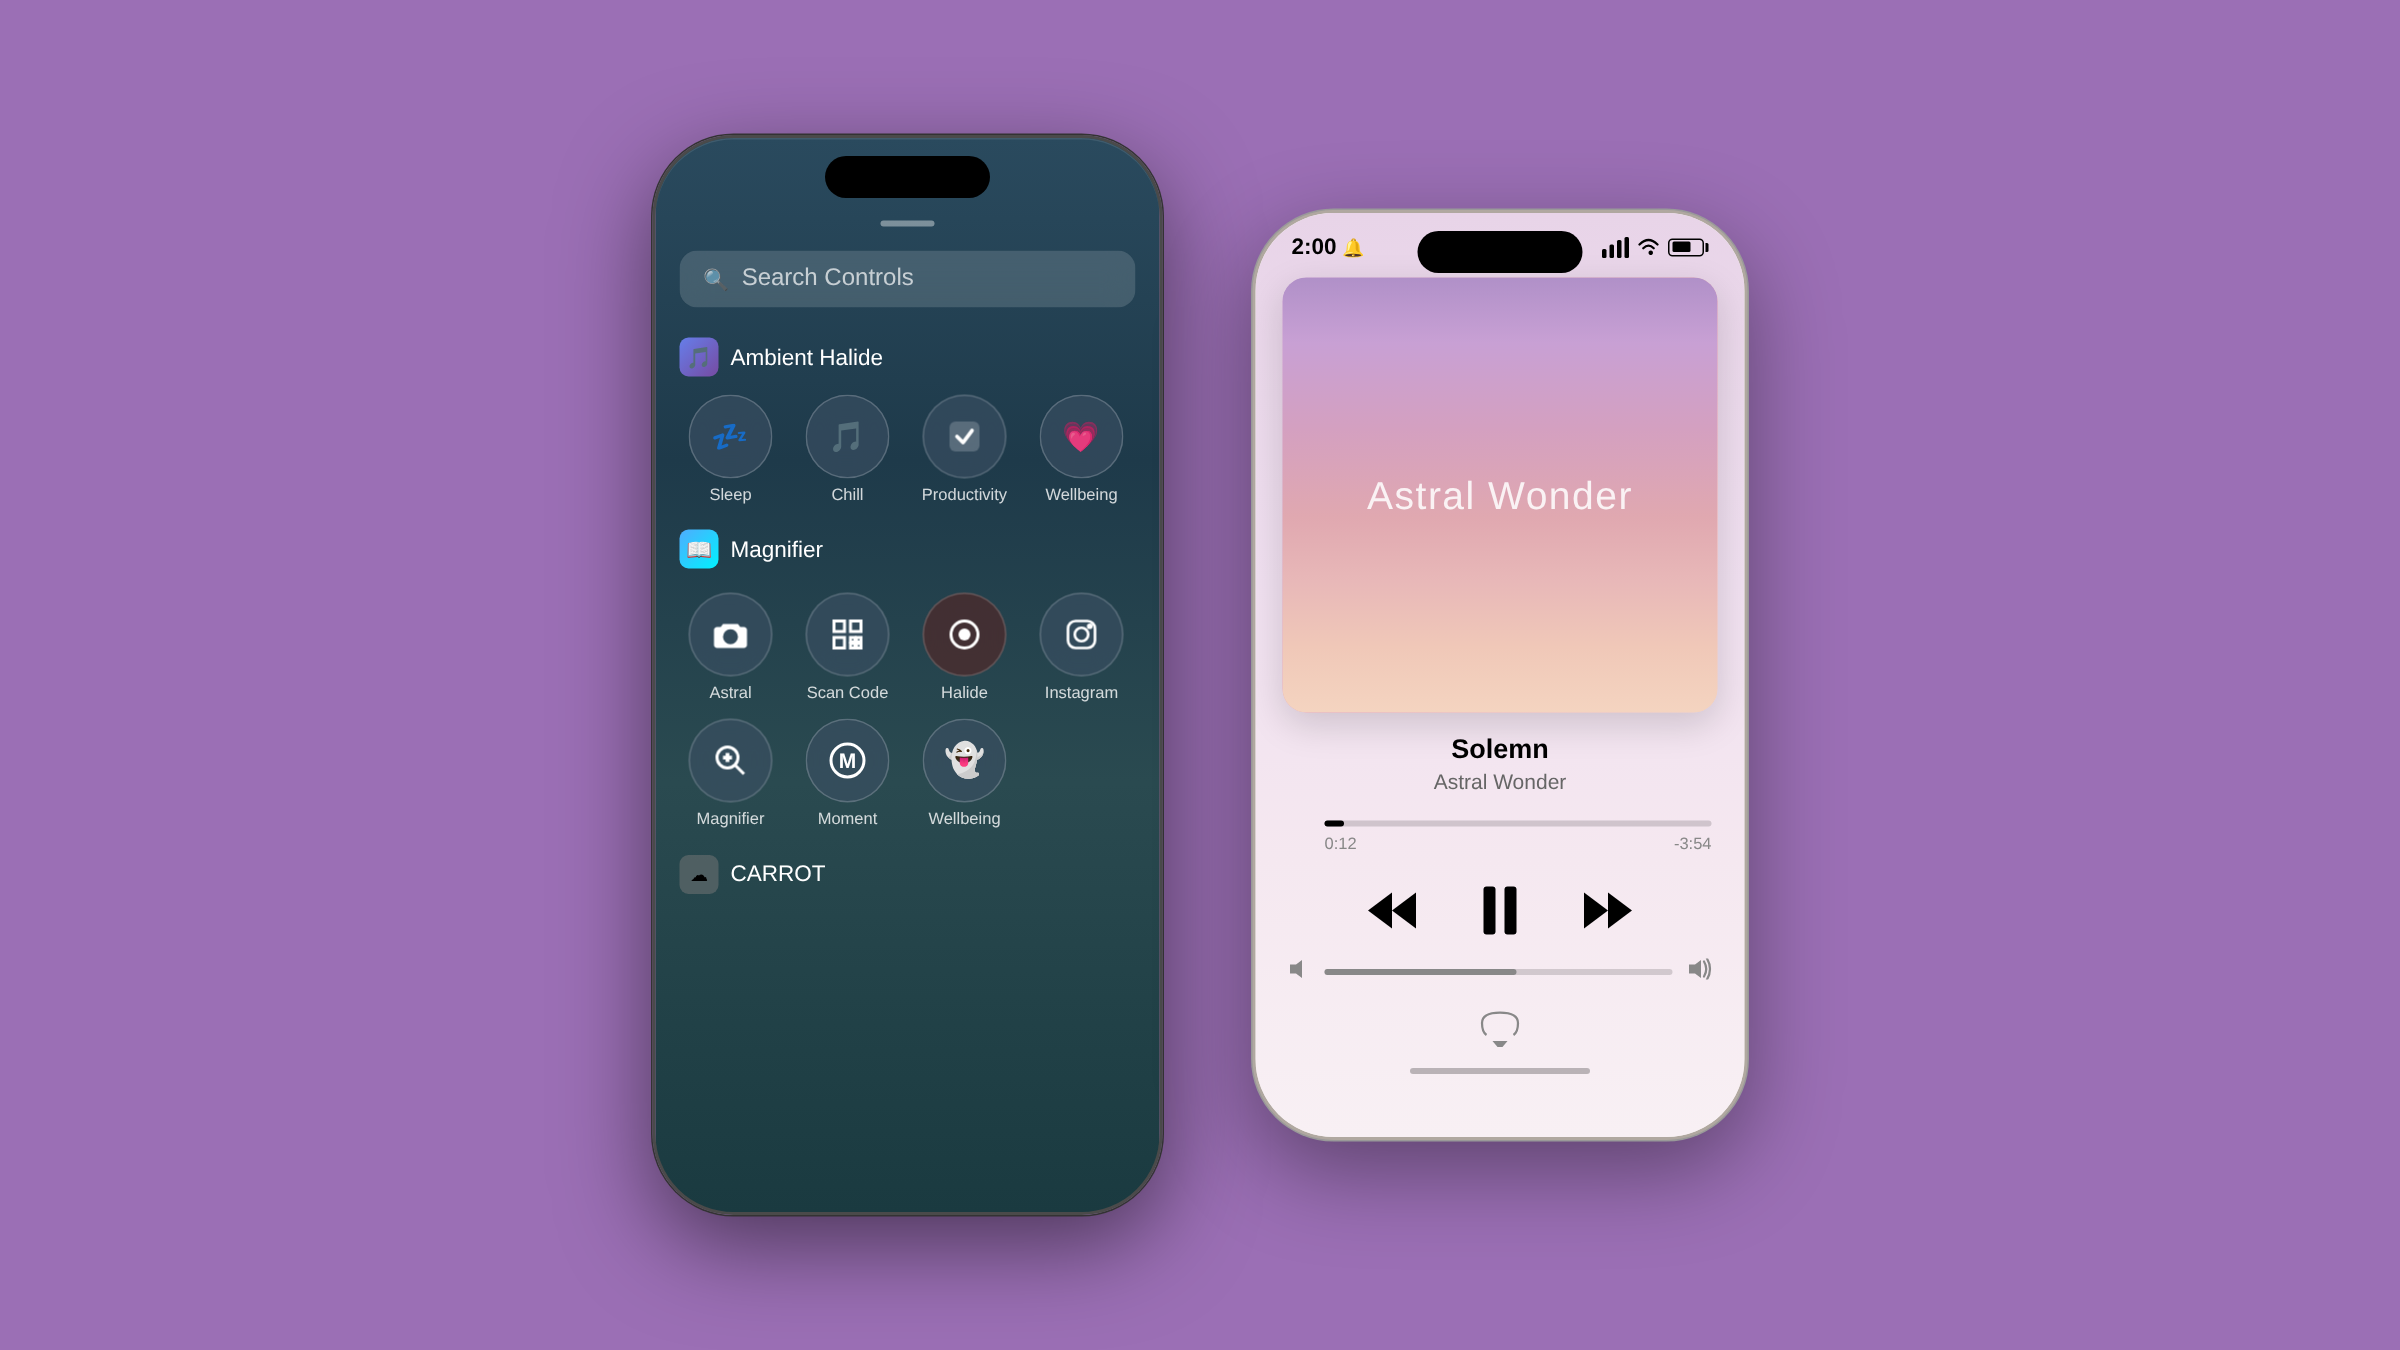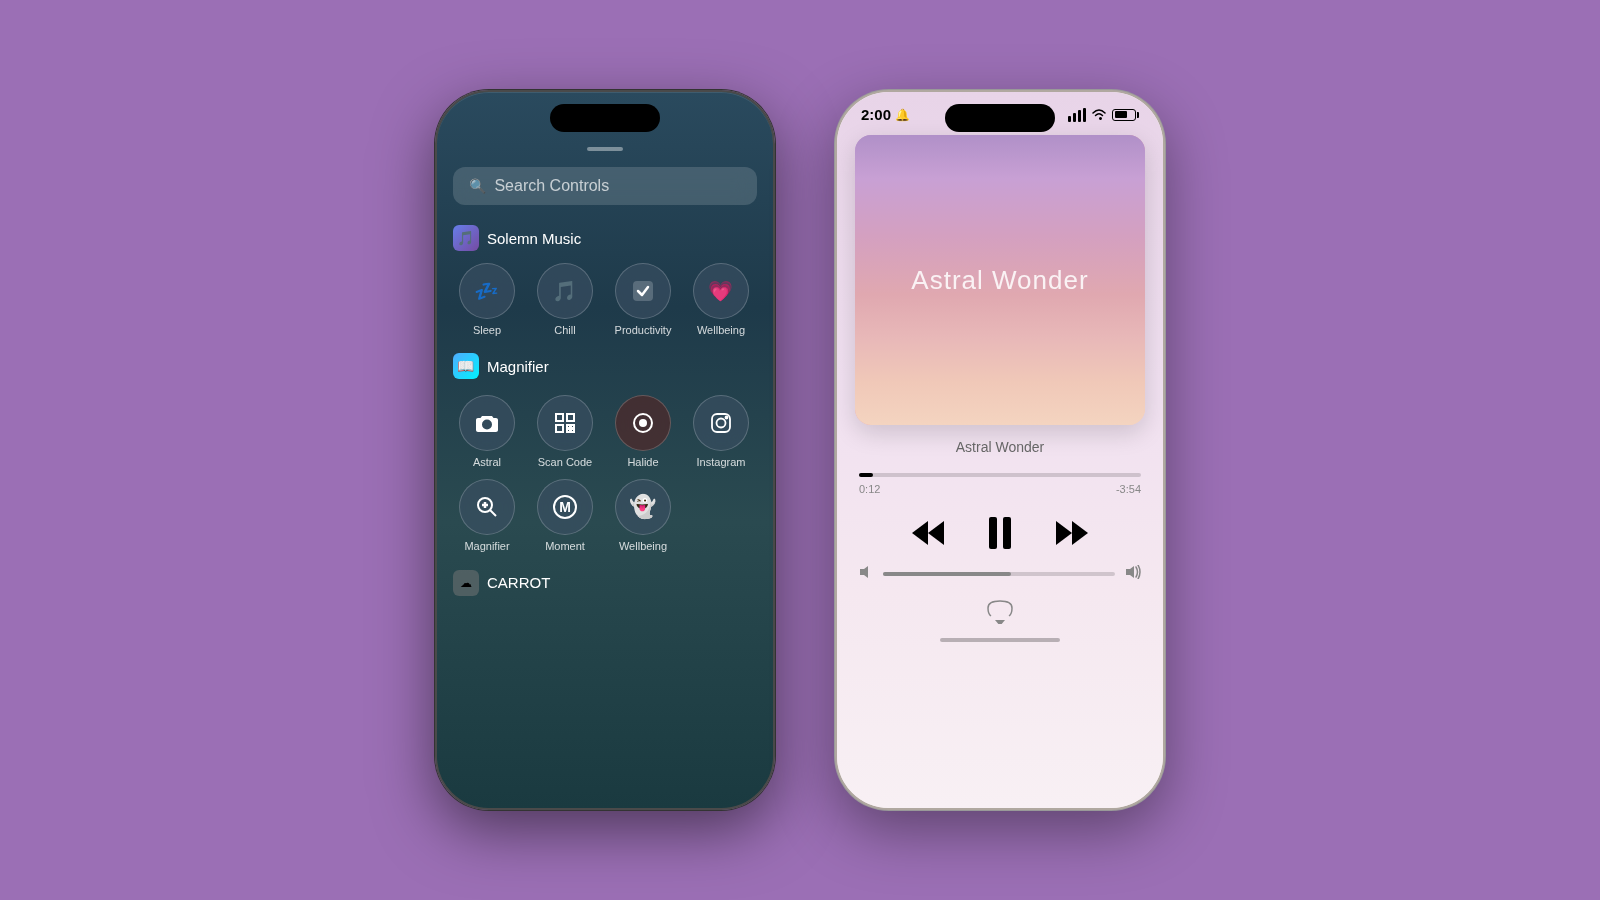--- a/index.html
+++ b/index.html
@@ -31,21 +31,21 @@
     .phone-1 {
       width: 340px;
       height: 720px;
       background: linear-gradient(180deg, #2a4a5e 0%, #1e3a4a 30%, #2a4a50 60%, #1a3a40 100%);
       border: 2px solid #4a4a4a;
       box-shadow: 0 0 0 1px #333, 0 20px 60px rgba(0,0,0,0.5), inset 0 1px 0 rgba(255,255,255,0.1);
     }
 
     .phone-2 {
       width: 330px;
-      height: 720px;
+      height: 620px;
       background: #f0ece8;
       border: 2px solid #b0a8a0;
       box-shadow: 0 0 0 1px #999, 0 20px 60px rgba(0,0,0,0.4), inset 0 1px 0 rgba(255,255,255,0.3);
     }
 
     
     .dynamic-island {
       position: absolute;
       top: 12px;
       left: 50%;
@@ -275,20 +275,21 @@
       margin-bottom: 3px;
     }
 
     .song-artist {
       font-size: 14px;
       color: #666;
     }
 
     .progress-section {
       padding: 8px 22px 4px;
+      margin-left: 24px;
     }
 
     .progress-bar-container {
       position: relative;
       height: 4px;
       background: rgba(0,0,0,0.15);
       border-radius: 2px;
       margin-bottom: 6px;
     }
 
@@ -412,21 +413,21 @@
       <div class="drag-handle"></div>
 
       <div class="search-bar">
         <span class="search-icon-svg">🔍</span>
         <span class="search-placeholder">Search Controls</span>
       </div>
 
       <div class="section">
         <div class="section-header">
           <div class="section-icon ambient">🎵</div>
-          <span class="section-title">Solemn Music</span>
+          <span class="section-title">Ambient Halide</span>
         </div>
         <div class="icons-grid">
           <div class="app-icon-item">
             <div class="app-icon-circle icon-sleep">
               <span style="font-size:20px;">💤</span>
             </div>
             <span class="app-icon-label">Sleep</span>
           </div>
           <div class="app-icon-item">
             <div class="app-icon-circle icon-chill">
@@ -575,20 +576,21 @@
         </div>
       </div>
 
       <div class="album-art">
         <div class="album-sky-gradient">
           <span class="album-title-overlay">Astral Wonder</span>
         </div>
       </div>
 
       <div class="song-info">
+        <div class="song-title">Solemn</div>
         <div class="song-artist">Astral Wonder</div>
       </div>
 
       <div class="progress-section">
         <div class="progress-bar-container">
           <div class="progress-fill"></div>
         </div>
         <div class="progress-times">
           <span>0:12</span>
           <span>-3:54</span>

